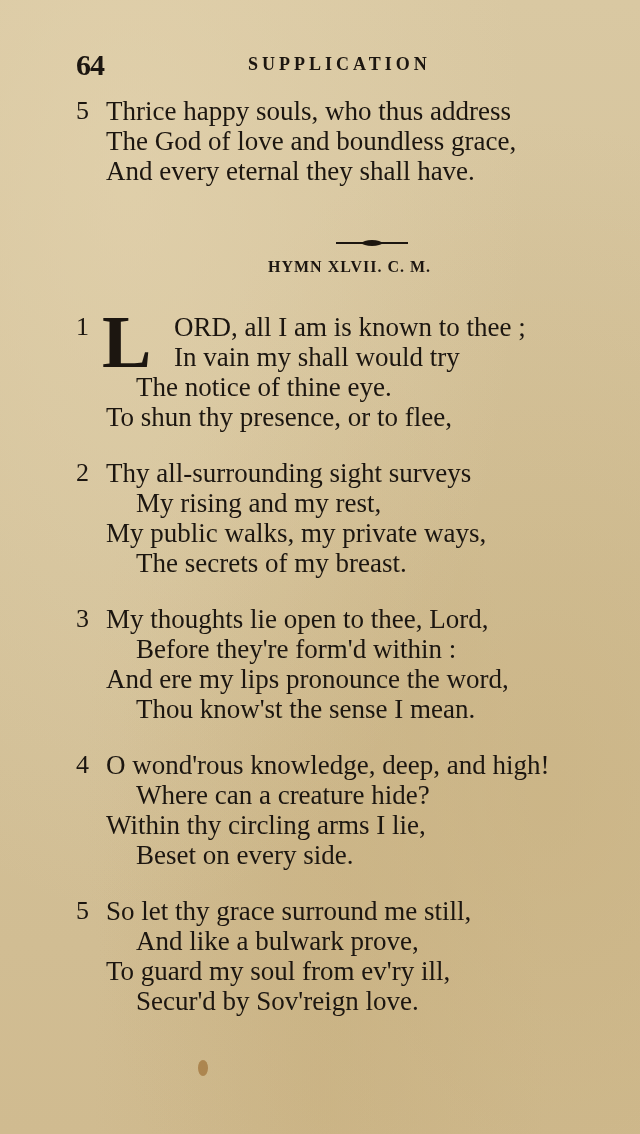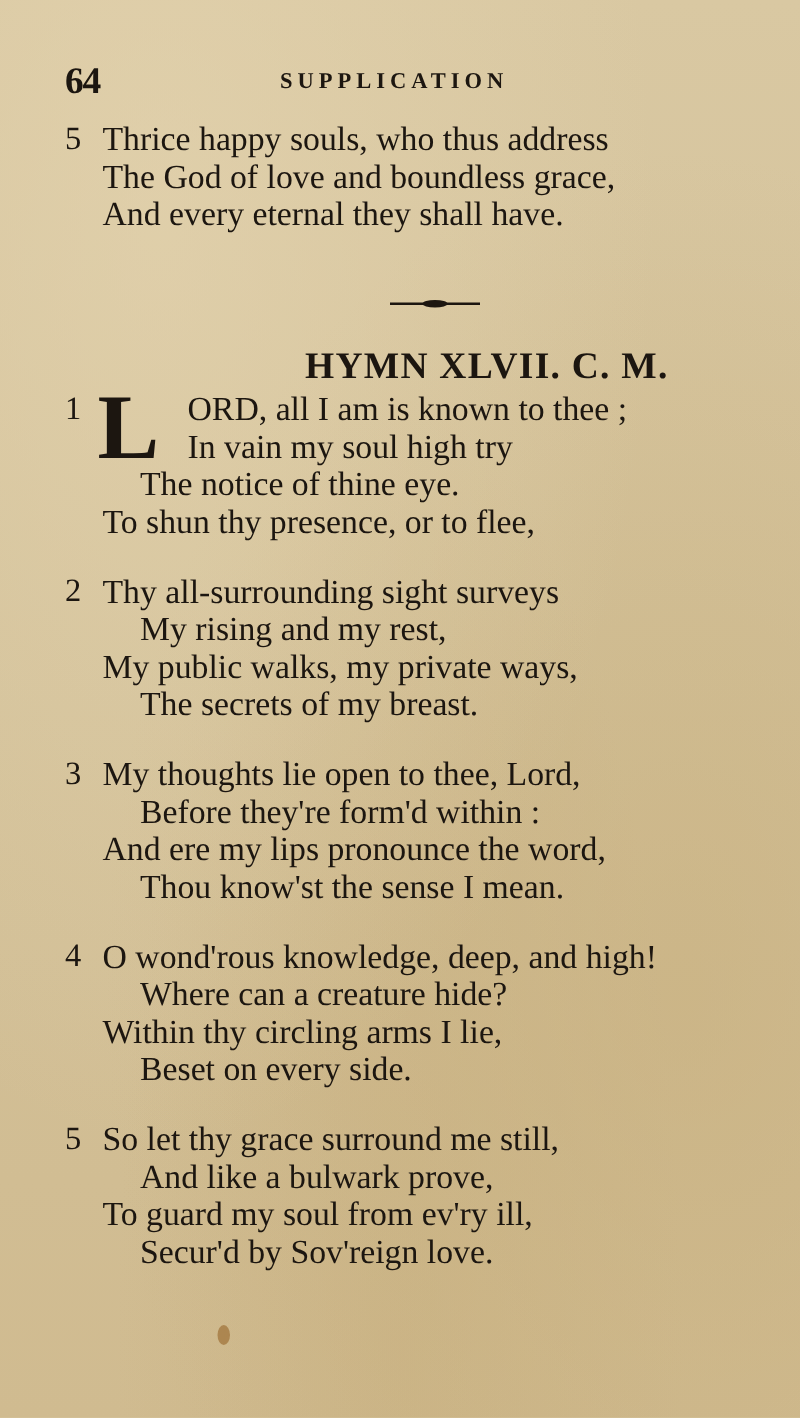--- a/index.html
+++ b/index.html
@@ -8,33 +8,33 @@
       background: #d6c49c;
       background-image:
         radial-gradient(ellipse at 20% 15%, rgba(230,214,178,0.55), rgba(0,0,0,0) 55%),
         radial-gradient(ellipse at 85% 70%, rgba(196,170,118,0.45), rgba(0,0,0,0) 60%),
         radial-gradient(ellipse at 50% 95%, rgba(200,176,128,0.5), rgba(0,0,0,0) 50%),
         linear-gradient(180deg, #d9c8a2 0%, #d3c199 50%, #d0bb90 100%);
       font-family: "Liberation Serif", "DejaVu Serif", serif;
       color: #1c1610;
       position: relative;
     }
-    .page { position: absolute; inset: 0; }
+    .page { position: absolute; inset: 0; margin-left: 24px; }
     .running-head { position: absolute; top: 48px; left: 52px; right: 60px; height: 36px; }
     .page-number { position: absolute; left: 0; top: 0; font-size: 30px; font-weight: bold; letter-spacing: -1px; }
     .running-title { position: absolute; left: 172px; top: 6px; font-size: 18px; font-weight: bold; letter-spacing: 4px; }
     .stanza { position: absolute; left: 52px; }
     .line { font-size: 27px; line-height: 30px; white-space: nowrap; height: 30px; position: relative; }
     .num { position: absolute; left: 0; top: 0; font-size: 26px; }
     .indent0 { padding-left: 30px; }
     .indent1 { padding-left: 60px; }
     .ornament { position: absolute; left: 312px; top: 240px; width: 72px; height: 6px; }
     .ornament .bar { position: absolute; left: 0; right: 0; top: 2px; height: 2px; background: #1c1610; }
     .ornament .swell { position: absolute; left: 26px; width: 20px; top: 0; height: 6px; background: #1c1610; border-radius: 50%; }
-    .hymn-title { position: absolute; left: 244px; top: 276px; font-size: 30px; font-weight: bold; letter-spacing: 1px; white-space: nowrap; }
+    .hymn-title { position: absolute; left: 244px; top: 258px; font-size: 16px; font-weight: bold; letter-spacing: 1px; white-space: nowrap; }
     .dropcap { position: absolute; left: 78px; top: 312px; font-size: 74px; line-height: 60px; font-weight: bold; }
     .stain { position: absolute; width: 10px; height: 16px; border-radius: 50%; background: rgba(150,100,40,0.6); left: 174px; top: 1060px; }
   </style>
 </head>
 <body>
 
 <div class="page">
 
   <div class="running-head">
     <span class="page-number">64</span>
@@ -57,21 +57,21 @@
 
   <div class="hymn-title">HYMN XLVII.   C. M.</div>
 
   <div class="dropcap">L</div>
 
   <div class="stanza" style="top:312px;">
     <div class="line" style="padding-left:98px;">
       <span class="num">1</span>
       <span>ORD, all I am is known to thee ;</span>
     </div>
-    <div class="line" style="padding-left:98px;">In vain my soul high try</div>
+    <div class="line" style="padding-left:98px;">In vain my shall would try</div>
     <div class="line indent1">The notice of thine eye.</div>
     <div class="line indent0">To shun thy presence, or to flee,</div>
   </div>
 
   <div class="stanza" style="top:458px;">
     <div class="line indent0">
       <span class="num">2</span>
       <span>Thy all-surrounding sight surveys</span>
     </div>
     <div class="line indent1">My rising and my rest,</div>

